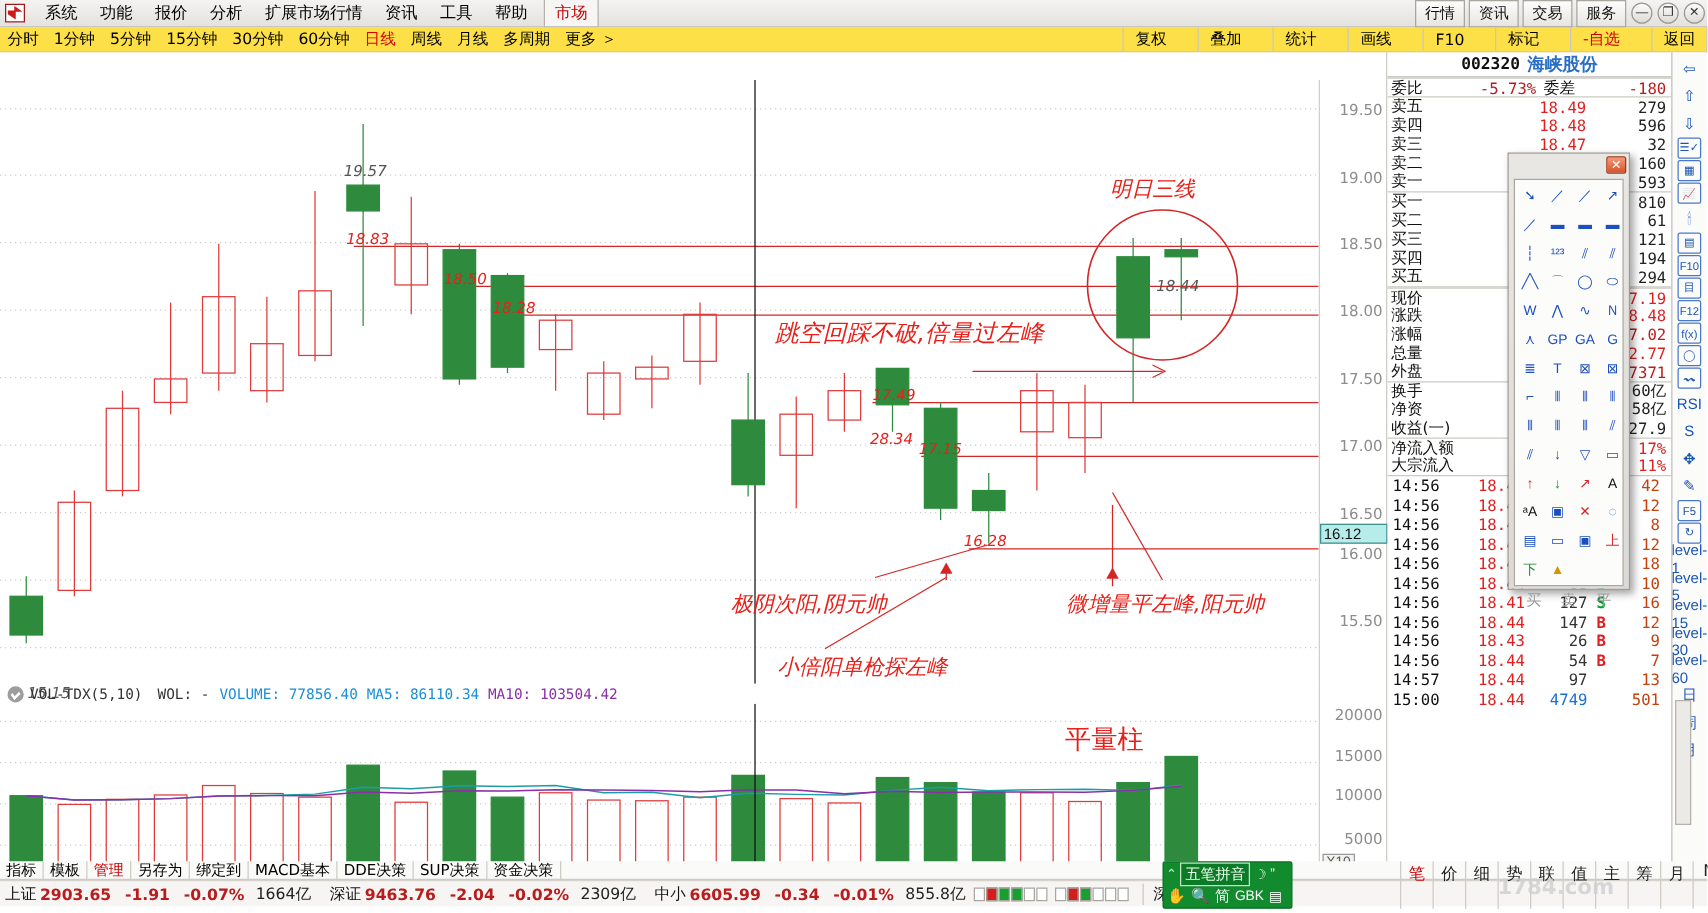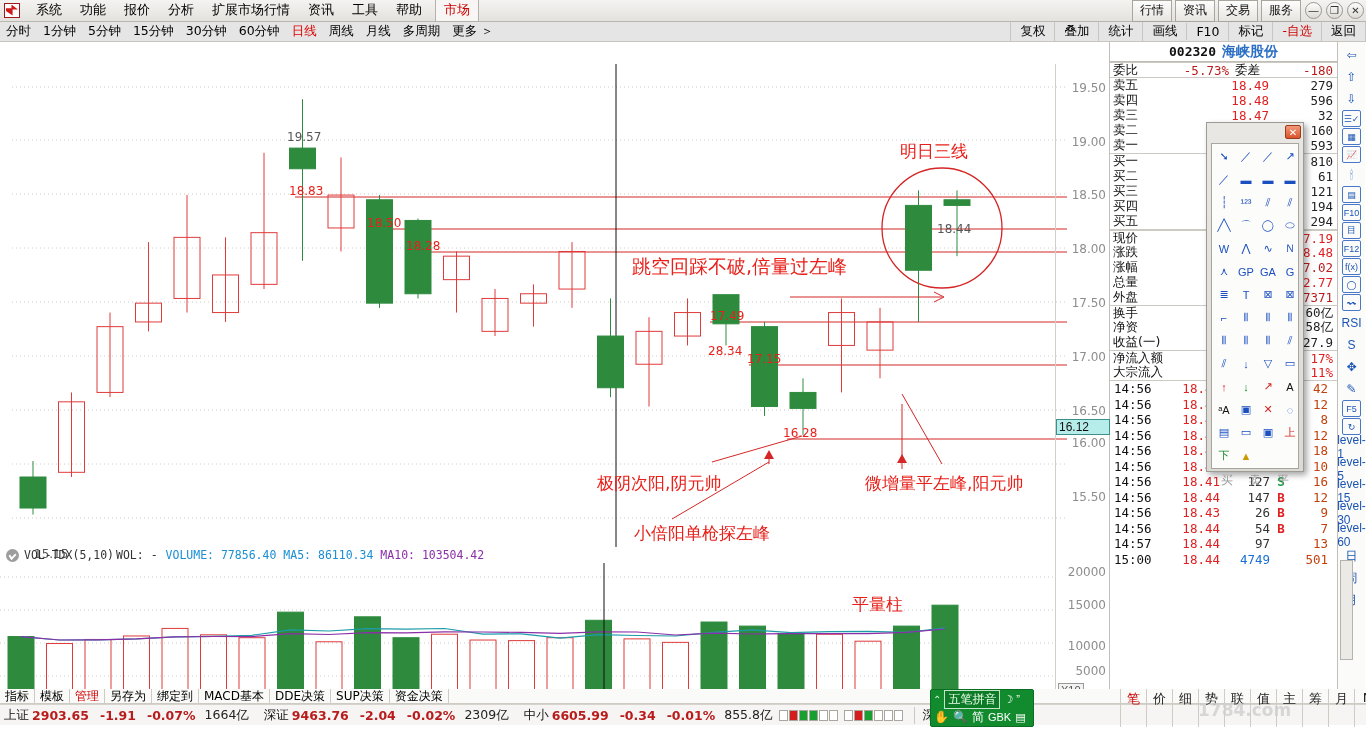--- a/index.html
+++ b/index.html
@@ -39,30 +39,30 @@
     font-family:"DejaVu Sans",sans-serif;
   }
   .wbtn {
     width:17px;height:17px;border-radius:50%;
     border:1px solid #9b9791; background:linear-gradient(#fcfcfb,#dedbd6);
     margin-left:4px; position:relative; font-size:10px; color:#333;
     display:flex;align-items:center;justify-content:center;
   }
   
   #periodbar {
-    height:20px; width:100%; background:#e5e5e5;
+    height:20px; width:100%; background:#fde047;
     border-bottom:1px solid #c8c5bf; display:flex; align-items:center;
     position:relative;
   }
   #periodbar .pi {
     padding:1px 6px; font-size:12.5px; color:#000;
     font-family:"DejaVu Sans",sans-serif;
   }
   #periodbar .pi.on { color:#dd0000; }
-  #periodbar .pright { margin-left:auto; display:flex; align-items:center; }
+  #periodbar .pright { margin-left:auto; display:flex; align-items:center;gap:16px; }
   #periodbar .pb {
     border-left:1px solid #c9c6c0; padding:1px 9px; font-size:12.5px; color:#000;
     font-family:"DejaVu Sans",sans-serif;
   }
   #periodbar .pb.red { color:#cc0000; }
   #periodbar .pb:last-child { border-right:1px solid #c9c6c0; }
   
   #body { display:flex; width:100%; height:667px; }
   #chartzone { width:1110px; height:667px; position:relative; background:#fff;
       border-right:1px solid #c2bfb9; }
@@ -72,21 +72,21 @@
   #chartheader .nm { font-size:13px; color:#222; font-family:"DejaVu Sans",sans-serif;}
   .circ-chev { width:13px;height:13px;border-radius:50%;background:#9d9d9d;
       margin-left:5px; position:relative; }
   .circ-chev:after{content:"";position:absolute;left:3px;top:4px;width:5px;height:3px;
       border-left:2px solid #fff;border-bottom:2px solid #fff;transform:rotate(-45deg) skewX(-10deg);}
   #chartheader .hright{ position:absolute; right:4px; top:3px; display:flex; gap:5px;}
   .diamond{width:10px;height:10px;border:1px solid #777;transform:rotate(45deg);}
   .sqbtn{width:12px;height:11px;border:1px solid #777;background:#e9e9e9;position:relative;}
   .sqbtn:after{content:"";position:absolute;left:1px;top:1px;width:4px;height:7px;background:#8b8b8b;}
   
-  #pricepane { position:absolute; left:12px; top:22px; width:1214px; height:483px; }
+  #pricepane { position:absolute; left:0; top:22px; width:1214px; height:483px;font-style:italic; }
   #volpane { position:absolute; left:0; top:505px; width:1110px; height:140px; }
   #volheader{ height:16px; display:flex; align-items:center; padding-left:6px;
      font-size:11.5px; font-family:"DejaVu Sans Mono",monospace; }
   #dateaxis { position:absolute; left:0; top:650px; width:1110px; height:17px;
      border-top:1px solid #d8d5cf; font-size:11.5px; color:#7b7b7b; }
   
   #yaxis{position:absolute;left:1055px;top:22px;width:55px;height:483px;
      border-left:1px solid #d2cfc9;}
   #yaxisvol{position:absolute;left:1055px;top:505px;width:55px;height:145px;
      border-left:1px solid #d2cfc9;}
@@ -364,21 +364,21 @@
       <div class="ytick" style="top:340px">16.50</div>
       <div class="curprice" style="top:355px">16.12</div>
       <div class="ytick" style="top:372px">16.00</div>
       <div class="ytick" style="top:426px">15.50</div>
     </div>
 
     <div id="volpane">
       <div id="volheader">
         <span class="circ-chev" style="margin:0 5px 0 0"></span>
         <span style="color:#333">VOL-TDX(5,10)</span>
-        <span style="color:#333;margin-left:2px">WOL: -</span>
+        <span style="color:#333;margin-left:12px">WOL: -</span>
         <span style="color:#1a8fd4;margin-left:8px">VOLUME: 77856.40</span>
         <span style="color:#1a8fd4;margin-left:7px">MA5: 86110.34</span>
         <span style="color:#8b2fa8;margin-left:7px">MA10: 103504.42</span>
       </div>
       <svg class="full" style="top:16px" width="1055" height="129">
         <g stroke="#cccccc" stroke-dasharray="1,3" stroke-width="1">
           <line x1="0" y1="14" x2="1055" y2="14"></line>
           <line x1="0" y1="47" x2="1055" y2="47"></line>
           <line x1="0" y1="80" x2="1055" y2="80"></line>
           <line x1="0" y1="113" x2="1055" y2="113"></line>
@@ -407,27 +407,27 @@
             <rect x="778" y="70.64761904761905" width="26" height="56.352380952380955" fill="#2e8b3e" stroke="#2e8b3e" stroke-width="1"></rect>
             <rect x="816.5" y="71.22857142857143" width="26" height="55.77142857142857" fill="none" stroke="#e03a3a" stroke-width="1"></rect>
             <rect x="855" y="78.19999999999999" width="26" height="48.800000000000004" fill="none" stroke="#e03a3a" stroke-width="1"></rect>
             <rect x="893.5" y="63.095238095238095" width="26" height="63.904761904761905" fill="#2e8b3e" stroke="#2e8b3e" stroke-width="1"></rect>
             <rect x="932" y="42.18095238095239" width="26" height="84.81904761904761" fill="#2e8b3e" stroke="#2e8b3e" stroke-width="1"></rect>
           </g>
         <path id="ma5path" fill="none" stroke="#1d9ca8" stroke-width="1.2" d="M21.0 73.6 L59.5 77.0 L98.0 76.8 L136.5 75.9 L175.0 73.8 L213.5 73.4 L252.0 72.3 L290.5 66.8 L329.0 68.0 L367.5 65.7 L406.0 66.2 L444.5 65.5 L483.0 71.1 L521.5 70.9 L560.0 75.1 L598.5 71.6 L637.0 72.5 L675.5 73.0 L714.0 69.3 L752.5 66.9 L791.0 69.6 L829.5 68.7 L868.0 68.4 L906.5 69.3 L945.0 65.1"></path>
         <path id="ma10path" fill="none" stroke="#8b2fa8" stroke-width="1.2" d="M21.0 73.6 L59.5 77.0 L98.0 76.8 L136.5 75.9 L175.0 73.8 L213.5 73.5 L252.0 73.6 L290.5 70.6 L329.0 71.5 L367.5 69.7 L406.0 69.8 L444.5 68.9 L483.0 69.0 L521.5 69.4 L560.0 70.4 L598.5 68.9 L637.0 69.0 L675.5 72.0 L714.0 70.1 L752.5 71.0 L791.0 70.6 L829.5 70.6 L868.0 70.7 L906.5 69.3 L945.0 66.0"></path>
         <line x1="604" y1="0" x2="604" y2="129" stroke="#111" stroke-width="1"></line>
       </svg>
-      <div class="ann" style="left:852px;top:46px;font-size:17px">平量柱</div>
+      <div class="ann" style="left:852px;top:30px;font-size:21px">平量柱</div>
     </div>
 
     <div id="yaxisvol">
       <div class="ytick" style="top:18px">20000</div>
       <div class="ytick" style="top:51px">15000</div>
-      <div class="ytick" style="top:92px">10000</div>
+      <div class="ytick" style="top:82px">10000</div>
       <div class="ytick" style="top:117px">5000</div>
       <div style="position:absolute;left:2px;top:136px;border:1px solid #999;background:#f2f2f0;font-size:11px;color:#555;padding:0 2px">X10</div>
     </div>
 
     <div id="dateaxis">
       <span style="position:absolute;left:8px;top:2px">2018年</span>
       <span style="position:absolute;left:281px;top:2px">7</span>
       <span style="position:absolute;left:598px;top:1px;background:#b6ece9;color:#111;border:1px solid #5aa9a4;padding:0 1px">2018/07/12/四</span>
     </div>
     <div style="position:absolute;left:1058px;top:650px;width:52px;height:17px;border-left:1px solid #d2cfc9;

